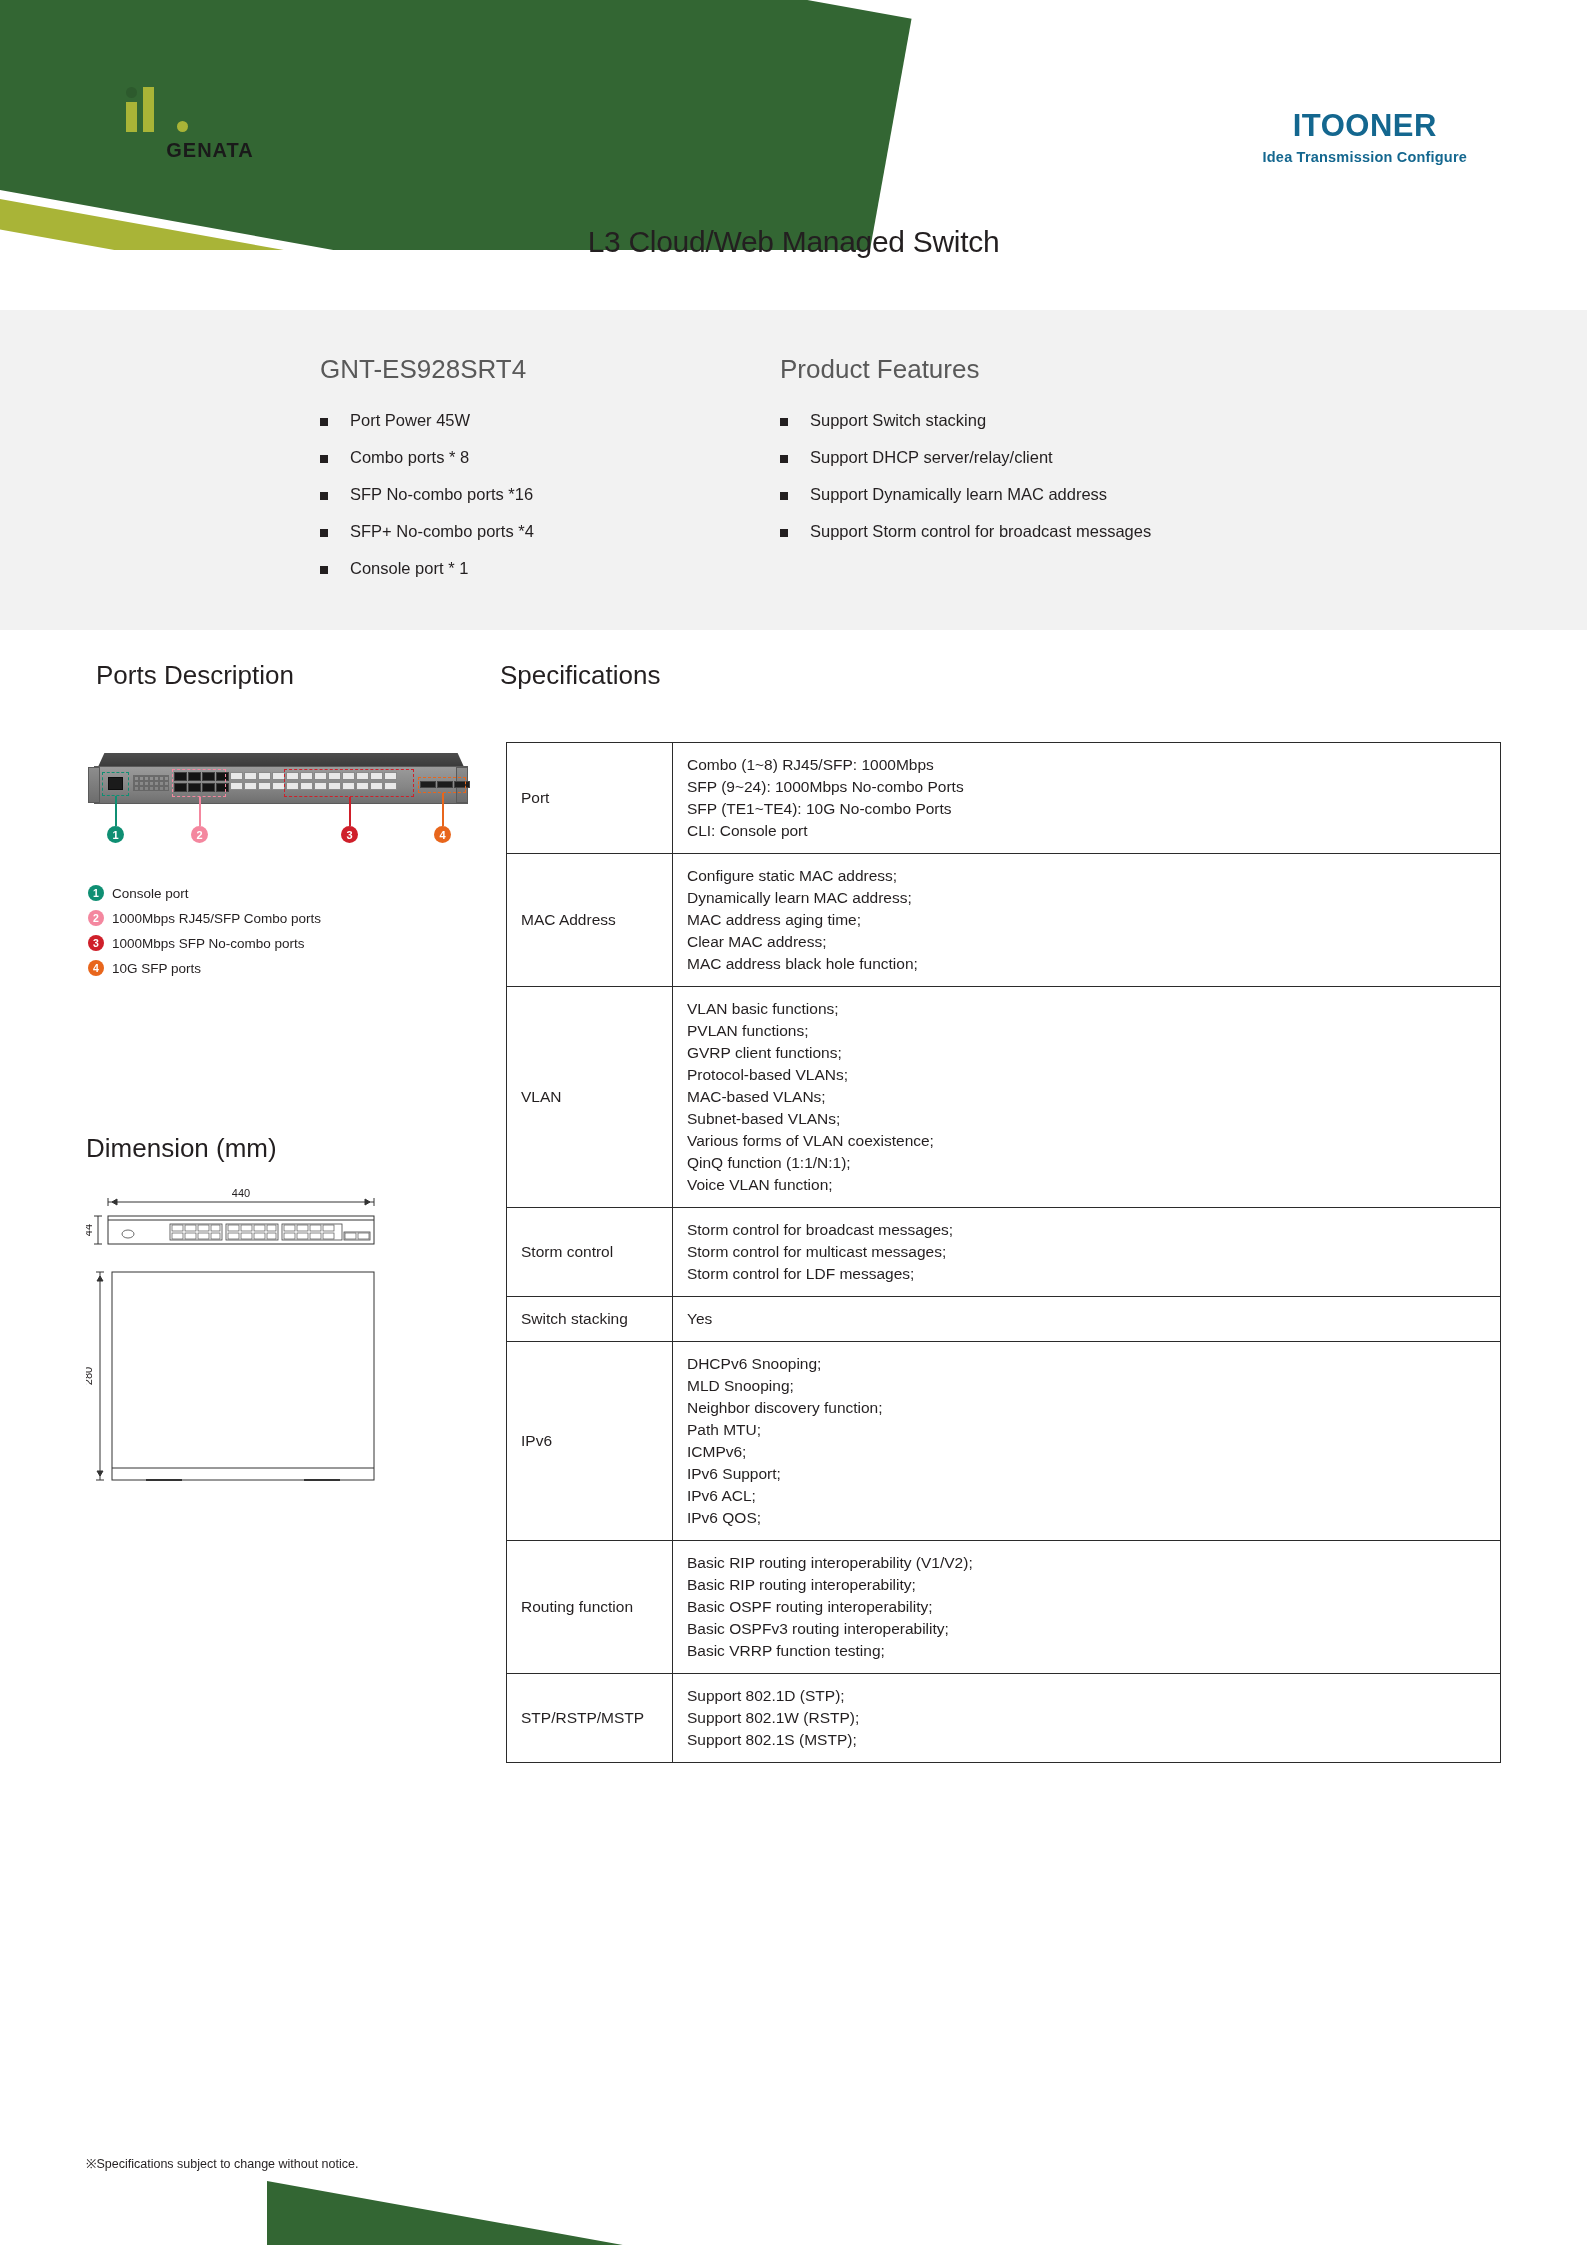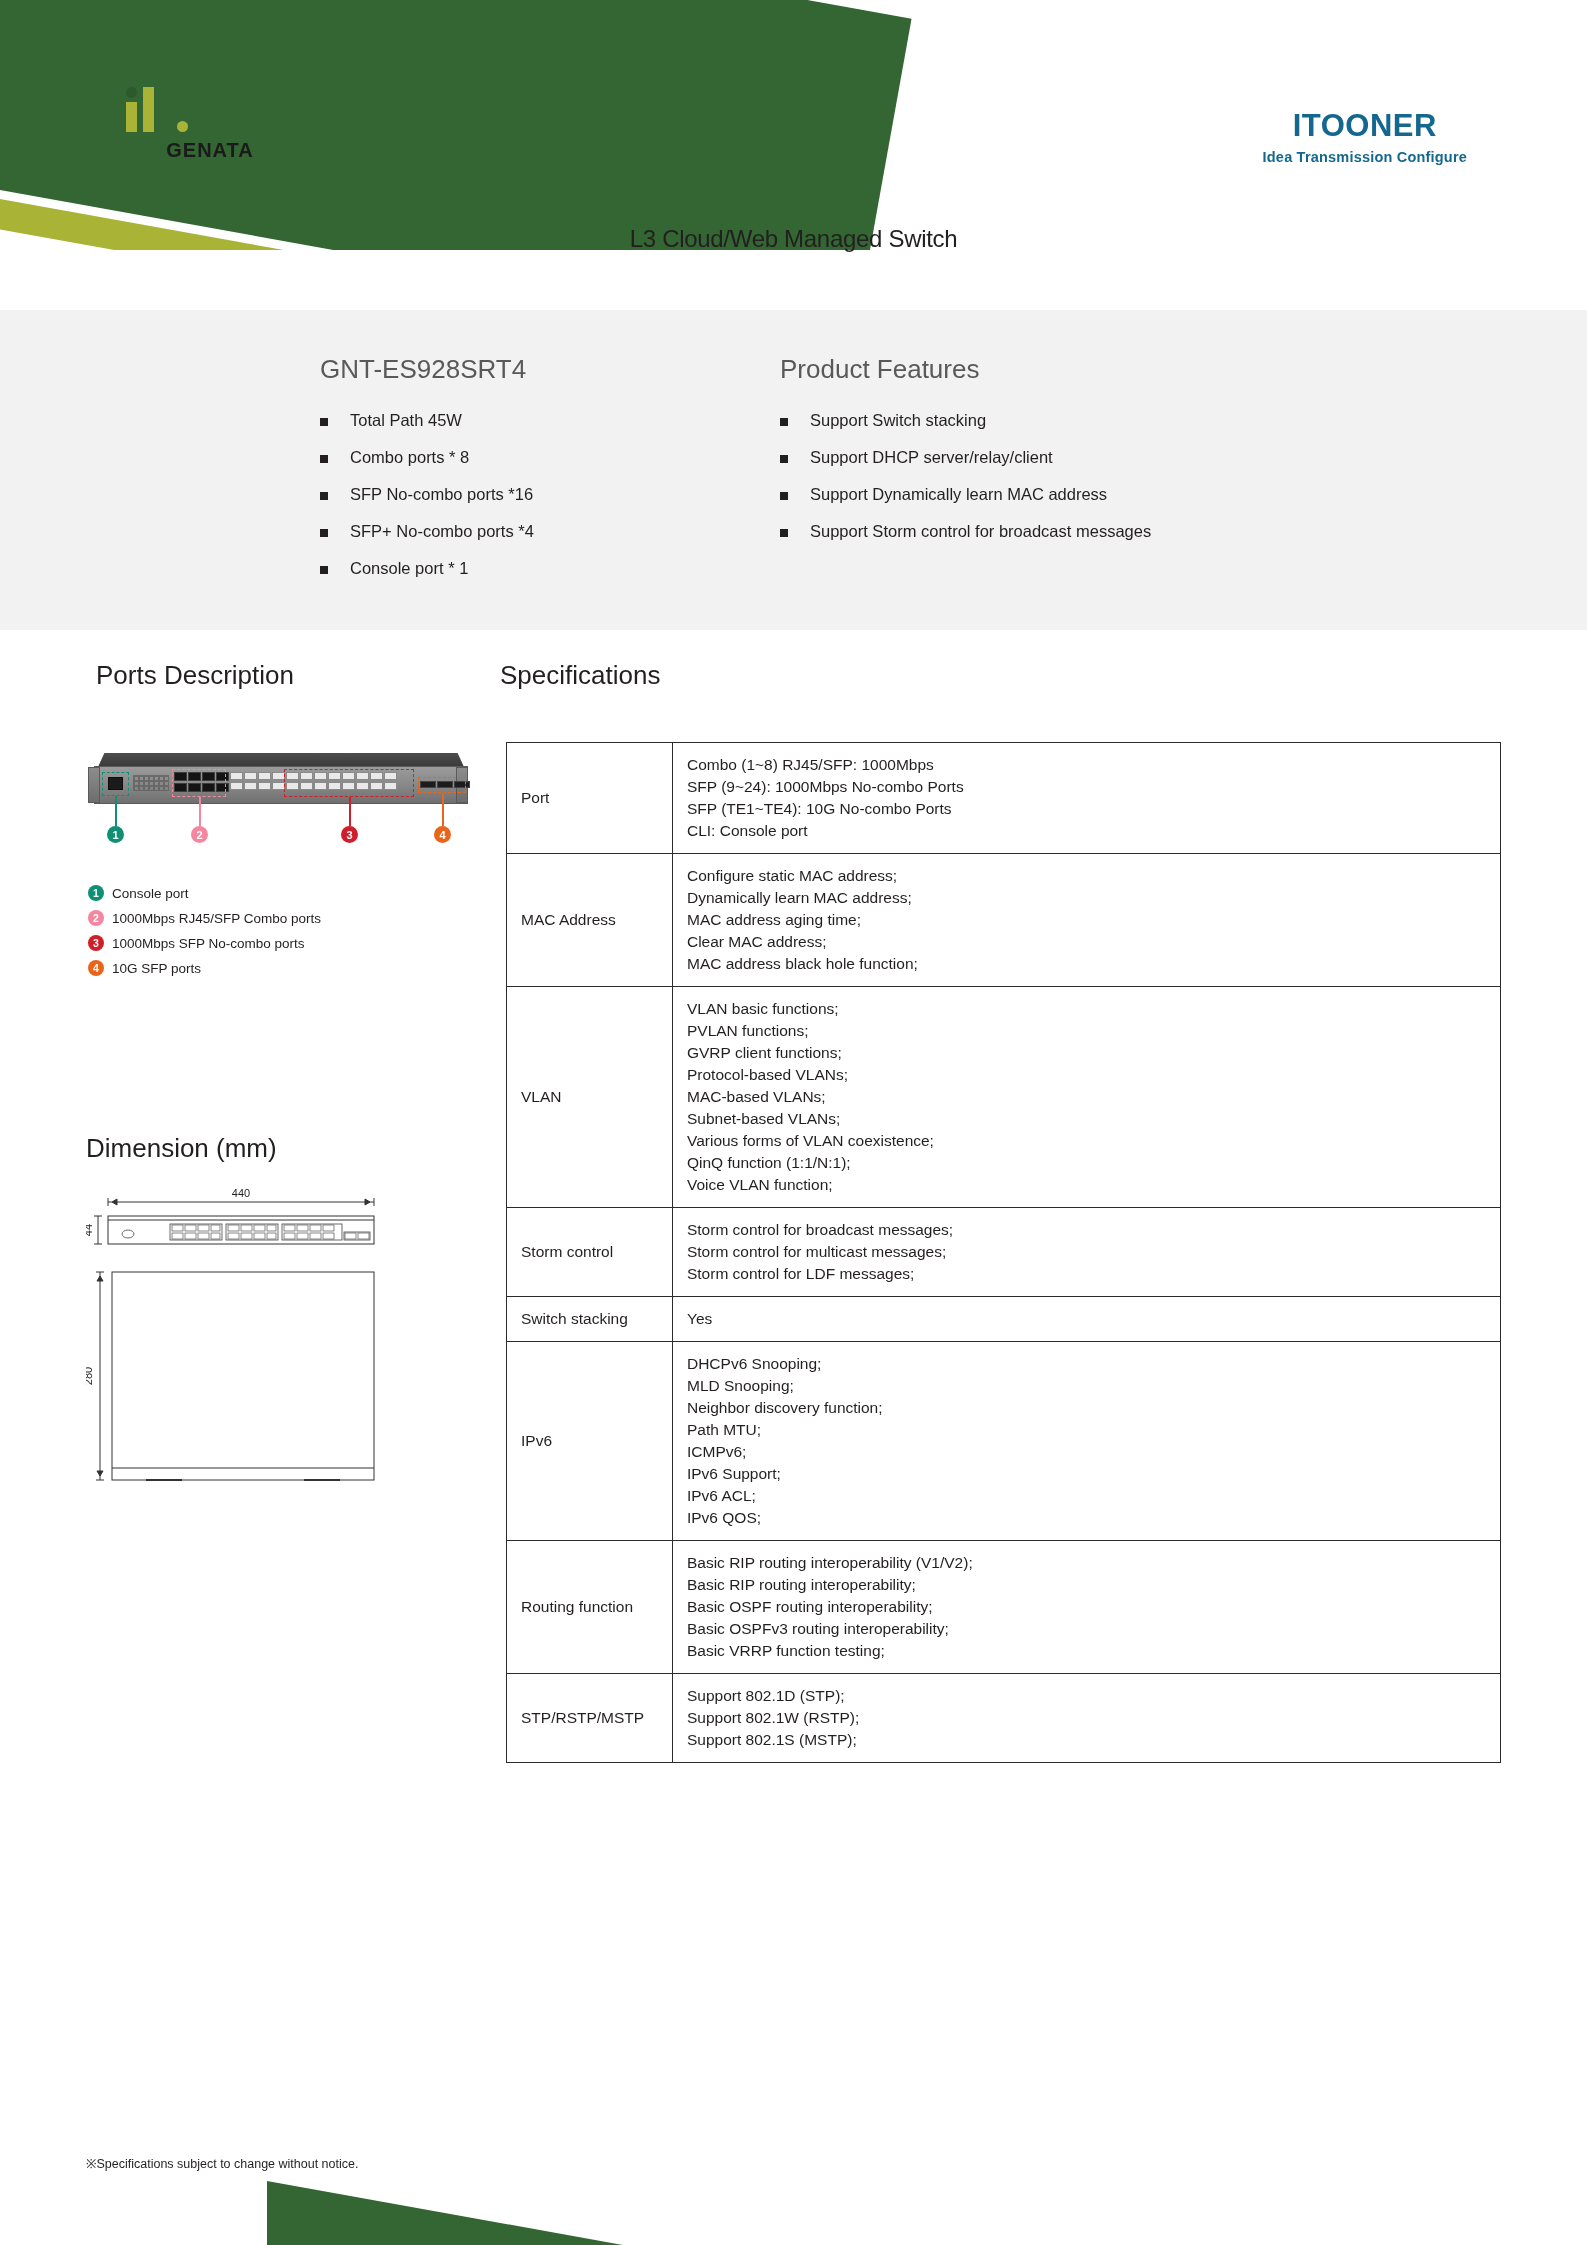--- a/index.html
+++ b/index.html
@@ -61,21 +61,21 @@
     font-size:31px; font-weight:bold; color:#14678f;
     letter-spacing:0.5px; line-height:1;
   }
   .brand-tag {
     font-size:14.5px; font-weight:bold; color:#14678f;
     margin-top:8px; letter-spacing:0.2px;
   }
 
   .page-title {
     position:absolute; top:225px; left:0; width:100%;
-    text-align:center; font-size:24px; font-weight:normal;
+    text-align:center; font-size:30px; font-weight:normal;
     color:#231f20; letter-spacing:-0.3px;
   }
 
   
   .feature-band {
     position:absolute; top:310px; left:0; width:1587px; height:320px;
     background:#f2f2f2;
   }
   .feature-cols { display:flex; padding:44px 0 0 320px; }
   .fcol { width:460px; }
@@ -229,21 +229,21 @@
 
 <div class="page-title">L3 Cloud/Web Managed Switch</div>
 
 <div class="feature-band">
   <div class="feature-cols">
     <div class="fcol">
       <h2>GNT-ES928SRT4</h2>
       <ul class="flist">
         <li>
             <span class="sq"></span>
-            <span>Total Path 45W</span>
+            <span>Port Power 45W</span>
           </li>
         <li>
             <span class="sq"></span>
             <span>Combo ports * 8</span>
           </li>
         <li>
             <span class="sq"></span>
             <span>SFP No-combo ports *16</span>
           </li>
         <li>

